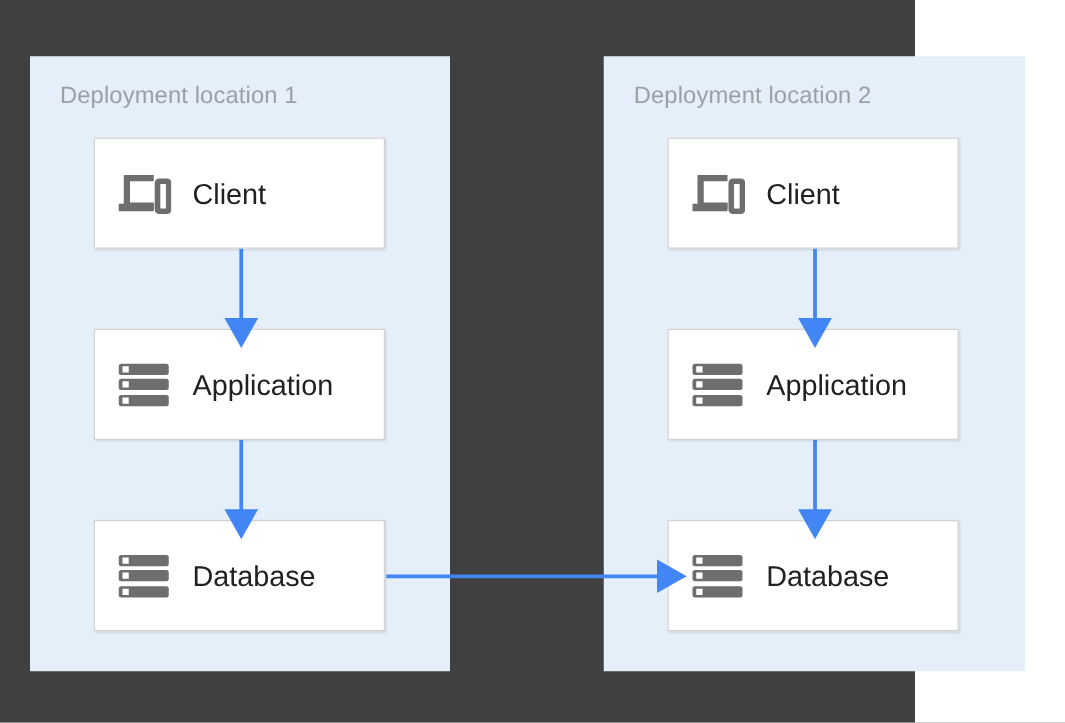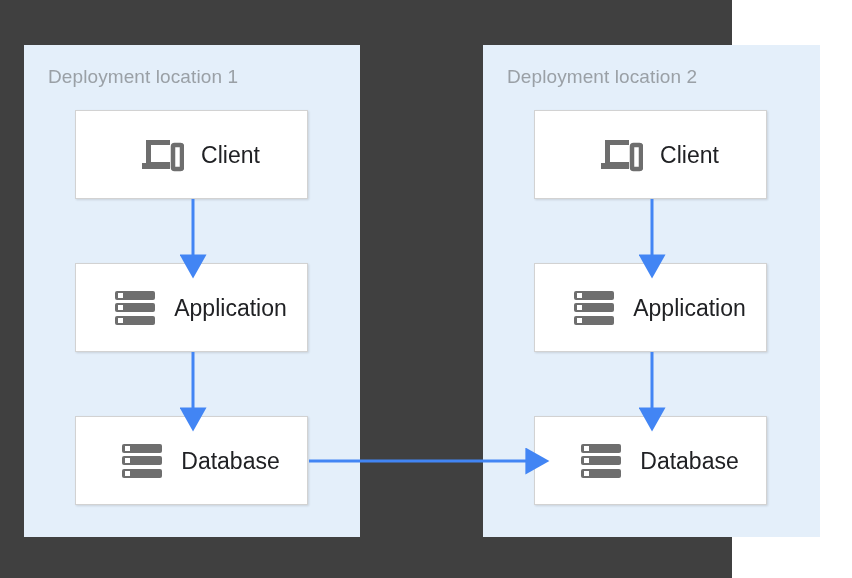--- a/index.html
+++ b/index.html
@@ -38,21 +38,21 @@
   
   .node {
     position: absolute;
     box-sizing: border-box;
     background: #ffffff;
     border: 1px solid #D2D2D2;
     box-shadow: 1px 1px 2px rgba(0,0,0,0.12);
     display: flex;
     flex-direction: row;
     align-items: center;
-    justify-content: center;
+    justify-content: flex-start;
   }
   .node-icon {
     flex: 0 0 auto;
     width: 46px;
     height: 46px;
     margin-left: 16px;
     display: flex;
     align-items: center;
     justify-content: center;
   }

